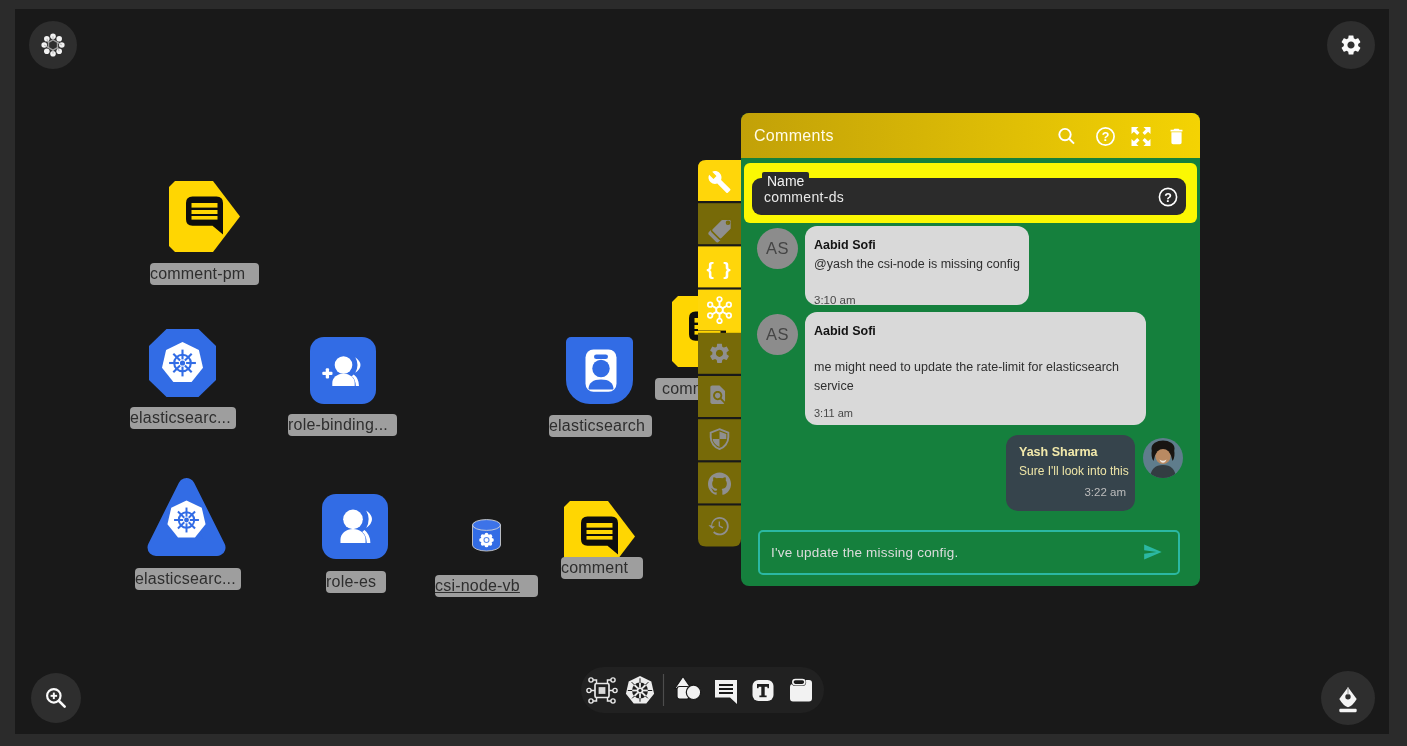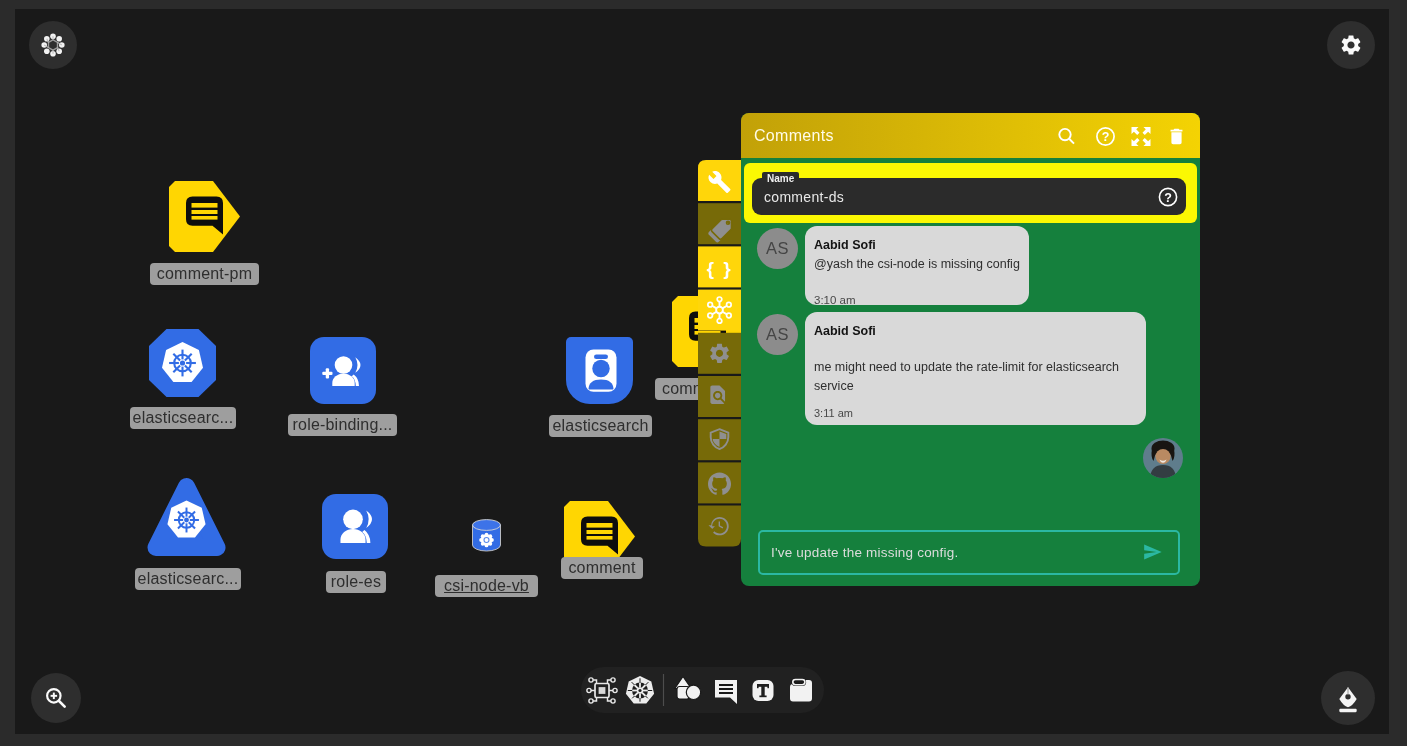--- a/index.html
+++ b/index.html
@@ -1,20 +1,20 @@
 <!DOCTYPE html>
 <html><head>
 <meta charset="utf-8">
 <style>
   html,body{margin:0;padding:0;}
   body{width:1407px;height:746px;background:#2b2b2b;font-family:"Liberation Sans",sans-serif;overflow:hidden;position:relative;}
   .abs{position:absolute;}
   #canvas{left:15px;top:9px;width:1374px;height:725px;background:#191919;}
   .cbtn{border-radius:50%;background:#2e2e2e;display:flex;align-items:center;justify-content:center;z-index:40;}
-  .chip{position:absolute;background:#9e9e9e;color:#2e2e2e;font-size:16px;letter-spacing:.2px;border-radius:4px;height:22px;line-height:22px;text-align:center;white-space:nowrap;z-index:5;}
+  .chip{position:absolute;background:#9e9e9e;color:#2e2e2e;font-size:16px;letter-spacing:.2px;border-radius:4px;height:22px;line-height:22px;text-align:left;white-space:nowrap;z-index:5;}
 </style>
 </head>
 <body>
 <svg width="0" height="0" style="position:absolute">
 <defs>
  <g id="kwheel">
    <polygon points="0,-21 16.4,-13.1 20.5,4.7 9.1,18.9 -9.1,18.9 -20.5,4.7 -16.4,-13.1" fill="#fff"></polygon>
    <g stroke="#326CE5" stroke-width="2.1" fill="none">
      <circle cx="0" cy="0" r="8.3"></circle>
      <line x1="0" y1="-3.6" x2="0" y2="-13.4"></line>
@@ -311,41 +311,46 @@
       <path d="M-2.5,-9.5 l-7,0 0,7 2.4,-2.35 3.3,3.3 2.3,-2.3 -3.3,-3.3 z"></path>
       <path d="M-9.5,9.5 l0,-7 2.4,2.35 3.3,-3.3 2.3,2.3 -3.3,3.3 2.35,2.3 z"></path>
       <path d="M9.5,9.5 l0,-7 -2.4,2.35 -3.3,-3.3 -2.3,2.3 3.3,3.3 -2.35,2.3 z"></path>
     </g>
     <g transform="translate(129.5,10.5) scale(0.85)" fill="#fff">
       <path d="M-6,7c0,1.1,0.9,2,2,2h8c1.1,0,2-0.9,2-2V-5H-6V7z M7,-8h-3.5l-1-1h-5l-1,1H-7v2H7V-8z"></path>
     </g>
   </svg>
   <div class="abs" style="left:3px;top:50px;width:453px;height:60px;background:#fbf803;border-radius:6px;"></div>
   <div class="abs" style="left:11px;top:65px;width:434px;height:37px;background:#2b2b2b;border-radius:9px;"></div>
-  <div class="abs" style="left:21px;top:59px;background:#2b2b2b;color:#f0f0f0;font-size:10px;padding:1px 5px 2px;border-radius:2px;font-weight:bold;">Name</div>
+  <div class="abs" style="left:21px;top:59px;background:#2b2b2b;color:#f0f0f0;font-size:14px;padding:1px 5px 2px;border-radius:2px;">Name</div>
   <div class="abs" style="left:23px;top:76px;font-size:14px;color:#e8e8e8;letter-spacing:.3px;">comment-ds</div>
   <svg class="abs" style="left:417px;top:74px;" width="20" height="20" viewBox="0 0 20 20">
     <circle cx="10" cy="10" r="8.6" fill="none" stroke="#fff" stroke-width="1.6"></circle>
     <text x="10" y="14.6" text-anchor="middle" font-size="12.5" font-weight="bold" fill="#fff" font-family="Liberation Sans">?</text>
   </svg>
 
   <div class="abs" style="left:16px;top:115px;width:41px;height:41px;border-radius:50%;background:#8c8c8c;color:#454545;font-size:16.5px;display:flex;align-items:center;justify-content:center;letter-spacing:.5px;">AS</div>
   <div class="abs" style="left:64px;top:113px;width:224px;height:79px;background:#d9d9d9;border-radius:12px;">
     <div class="abs" style="left:9px;top:12px;font-size:12.5px;font-weight:bold;color:#141414;white-space:nowrap;">Aabid Sofi</div>
     <div class="abs" style="left:9px;top:31px;font-size:12.5px;color:#2f2f2f;white-space:nowrap;">@yash the csi-node is missing config</div>
     <div class="abs" style="left:9px;top:68px;font-size:11.5px;color:#484848;">3:10 am</div>
   </div>
 
   <div class="abs" style="left:16px;top:201px;width:41px;height:41px;border-radius:50%;background:#8c8c8c;color:#454545;font-size:16.5px;display:flex;align-items:center;justify-content:center;letter-spacing:.5px;">AS</div>
   <div class="abs" style="left:64px;top:199px;width:341px;height:113px;background:#d9d9d9;border-radius:12px;">
     <div class="abs" style="left:9px;top:12px;font-size:12.5px;font-weight:bold;color:#141414;white-space:nowrap;">Aabid Sofi</div>
     <div class="abs" style="left:9px;top:46px;width:322px;font-size:12.5px;color:#2f2f2f;line-height:19px;">me might need to update the rate-limit for elasticsearch service</div>
     <div class="abs" style="left:9px;top:95px;font-size:11px;color:#484848;">3:11 am</div>
   </div>
 
+  <div class="abs" style="left:265px;top:322px;width:129px;height:76px;background:#36444c;border-radius:12px;">
+    <div class="abs" style="left:13px;top:10px;font-size:12.5px;font-weight:bold;color:#f2e9ab;white-space:nowrap;">Yash Sharma</div>
+    <div class="abs" style="left:13px;top:29px;font-size:12px;color:#eee5a7;white-space:nowrap;">Sure I'll look into this</div>
+    <div class="abs" style="right:9px;top:51px;font-size:11.5px;color:#bdbdbd;">3:22 am</div>
+  </div>
   <svg class="abs" style="left:402px;top:325px;" width="40" height="40" viewBox="0 0 40 40">
     <defs>
         <clipPath id="avc">
           <circle cx="20" cy="20" r="20"></circle>
         </clipPath>
       </defs>
     <g clip-path="url(#avc)">
       <rect width="40" height="40" fill="#5f7d8c"></rect>
       <path d="M7,40 Q8,27 20,27 Q32,27 33,40 Z" fill="#333d42"></path>
       <ellipse cx="20" cy="10.5" rx="11.5" ry="8" fill="#181512"></ellipse>

